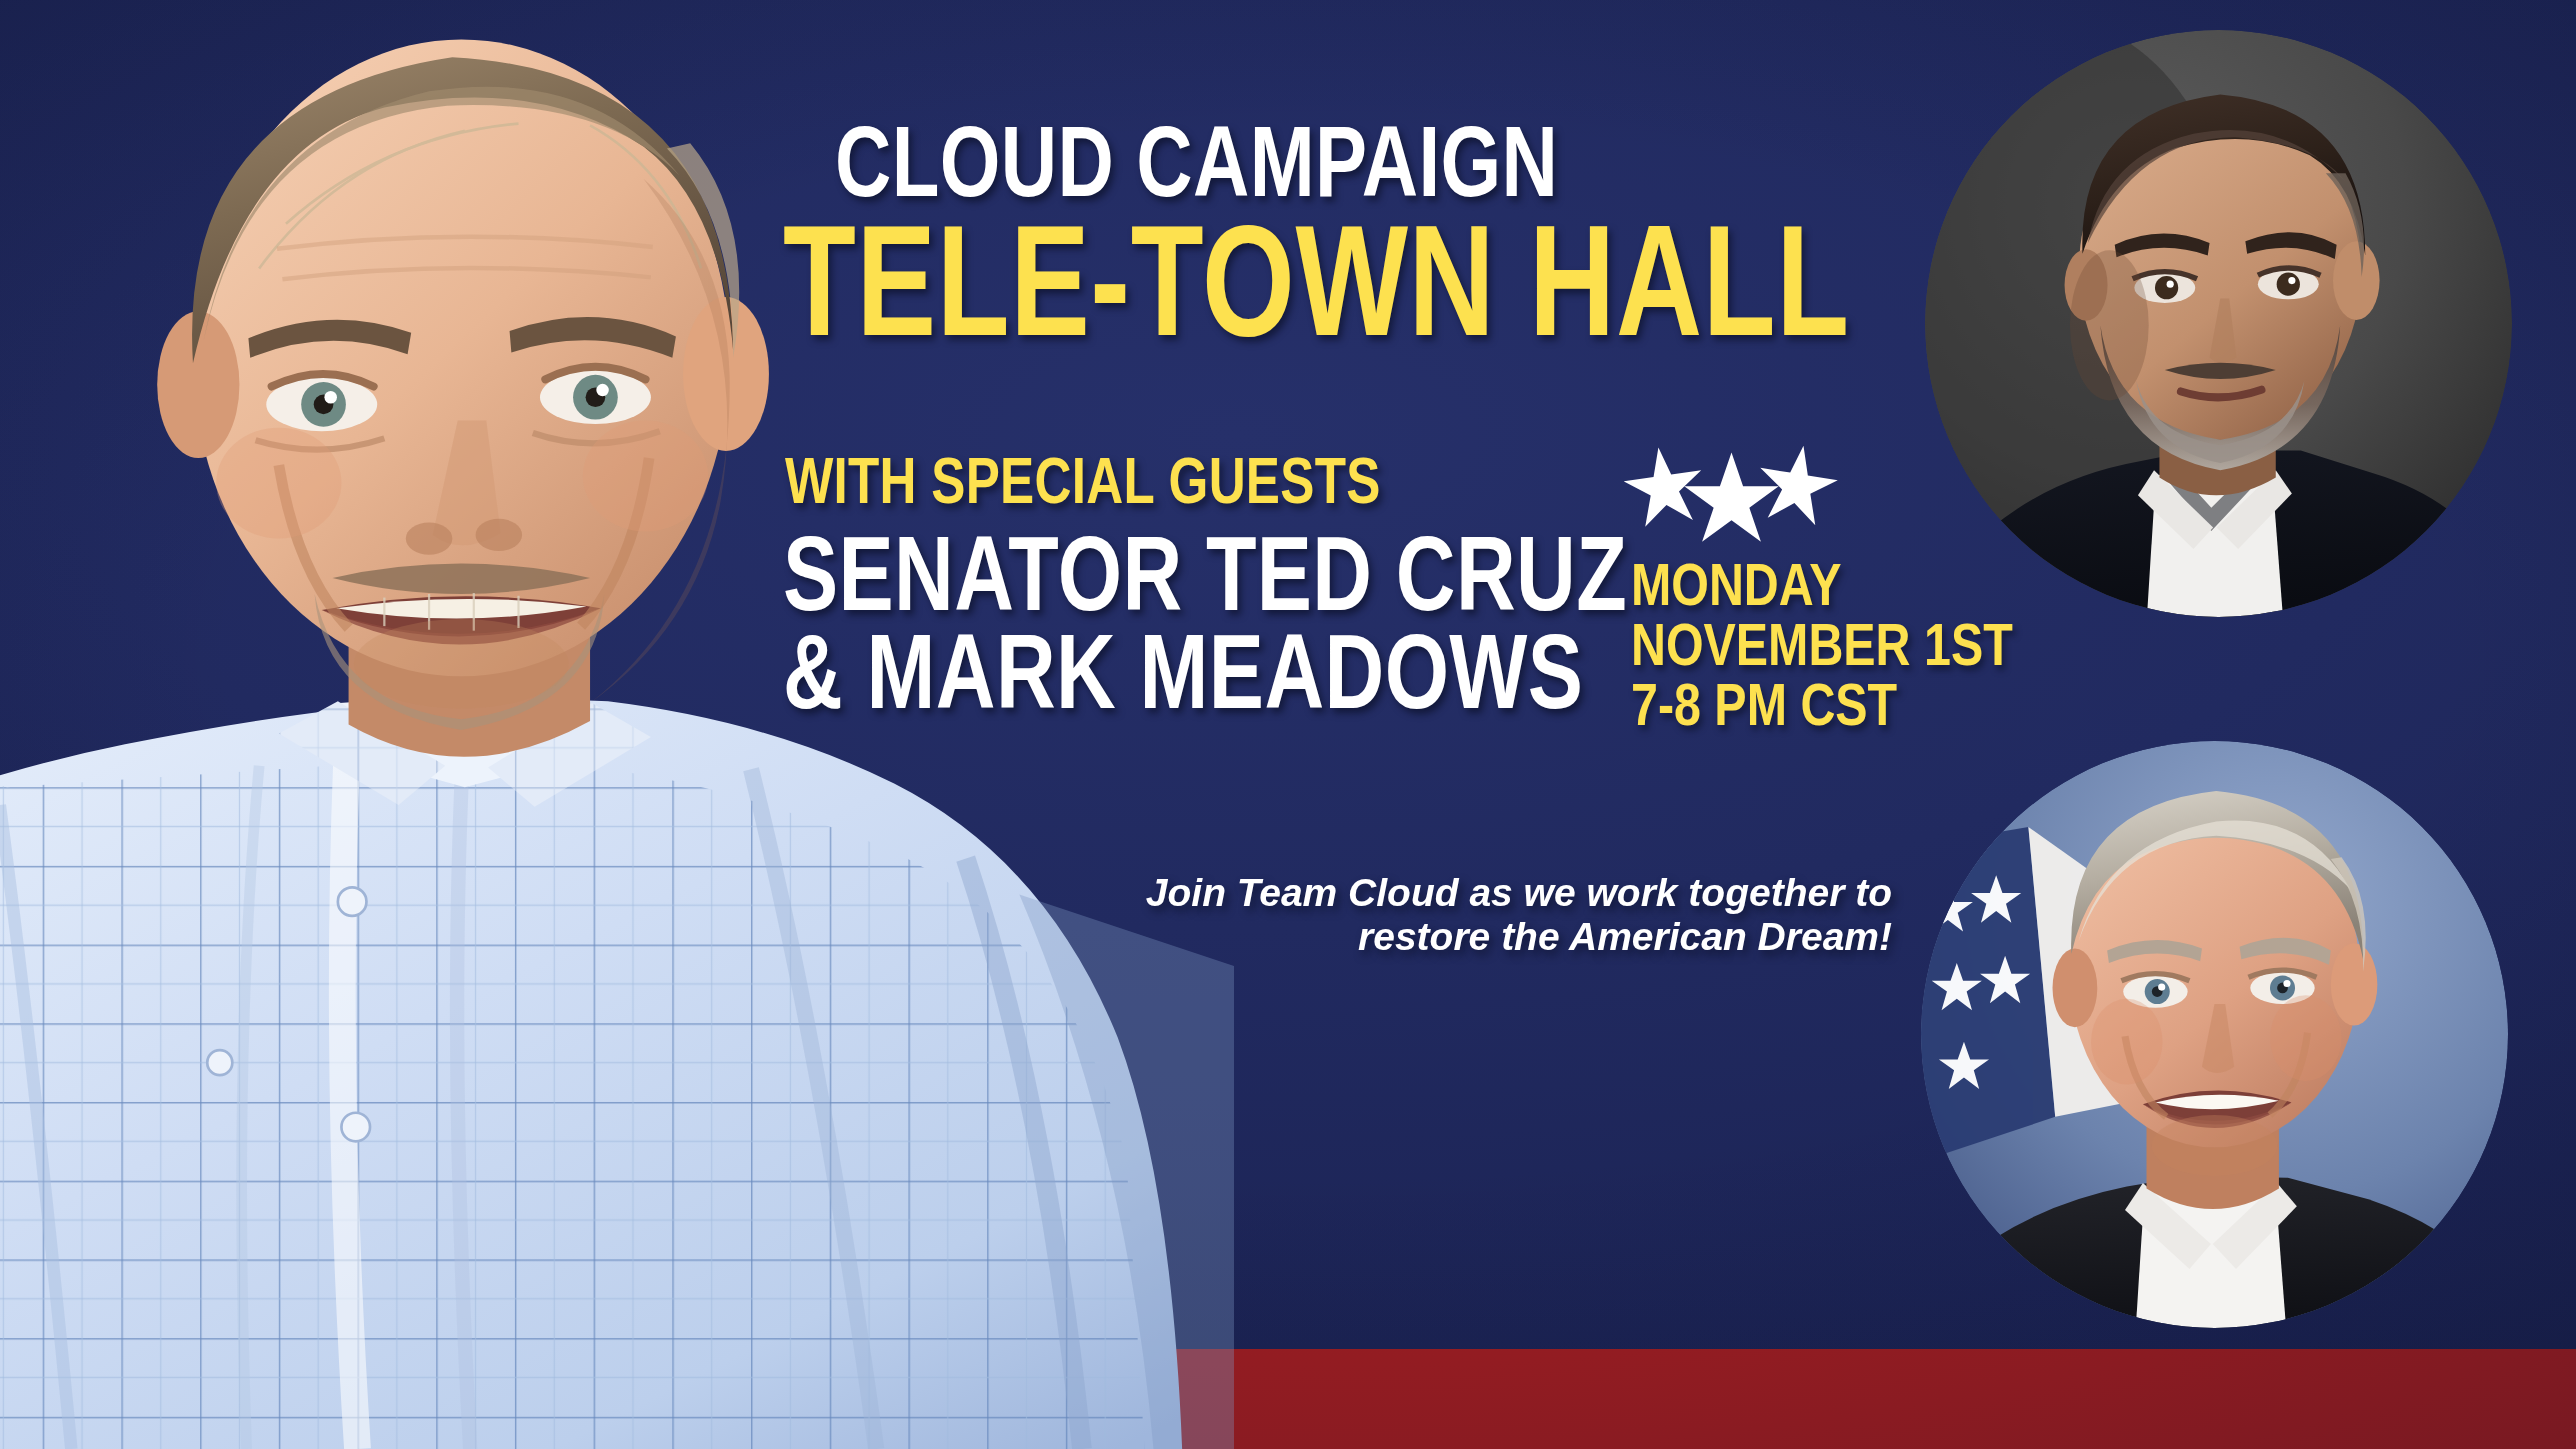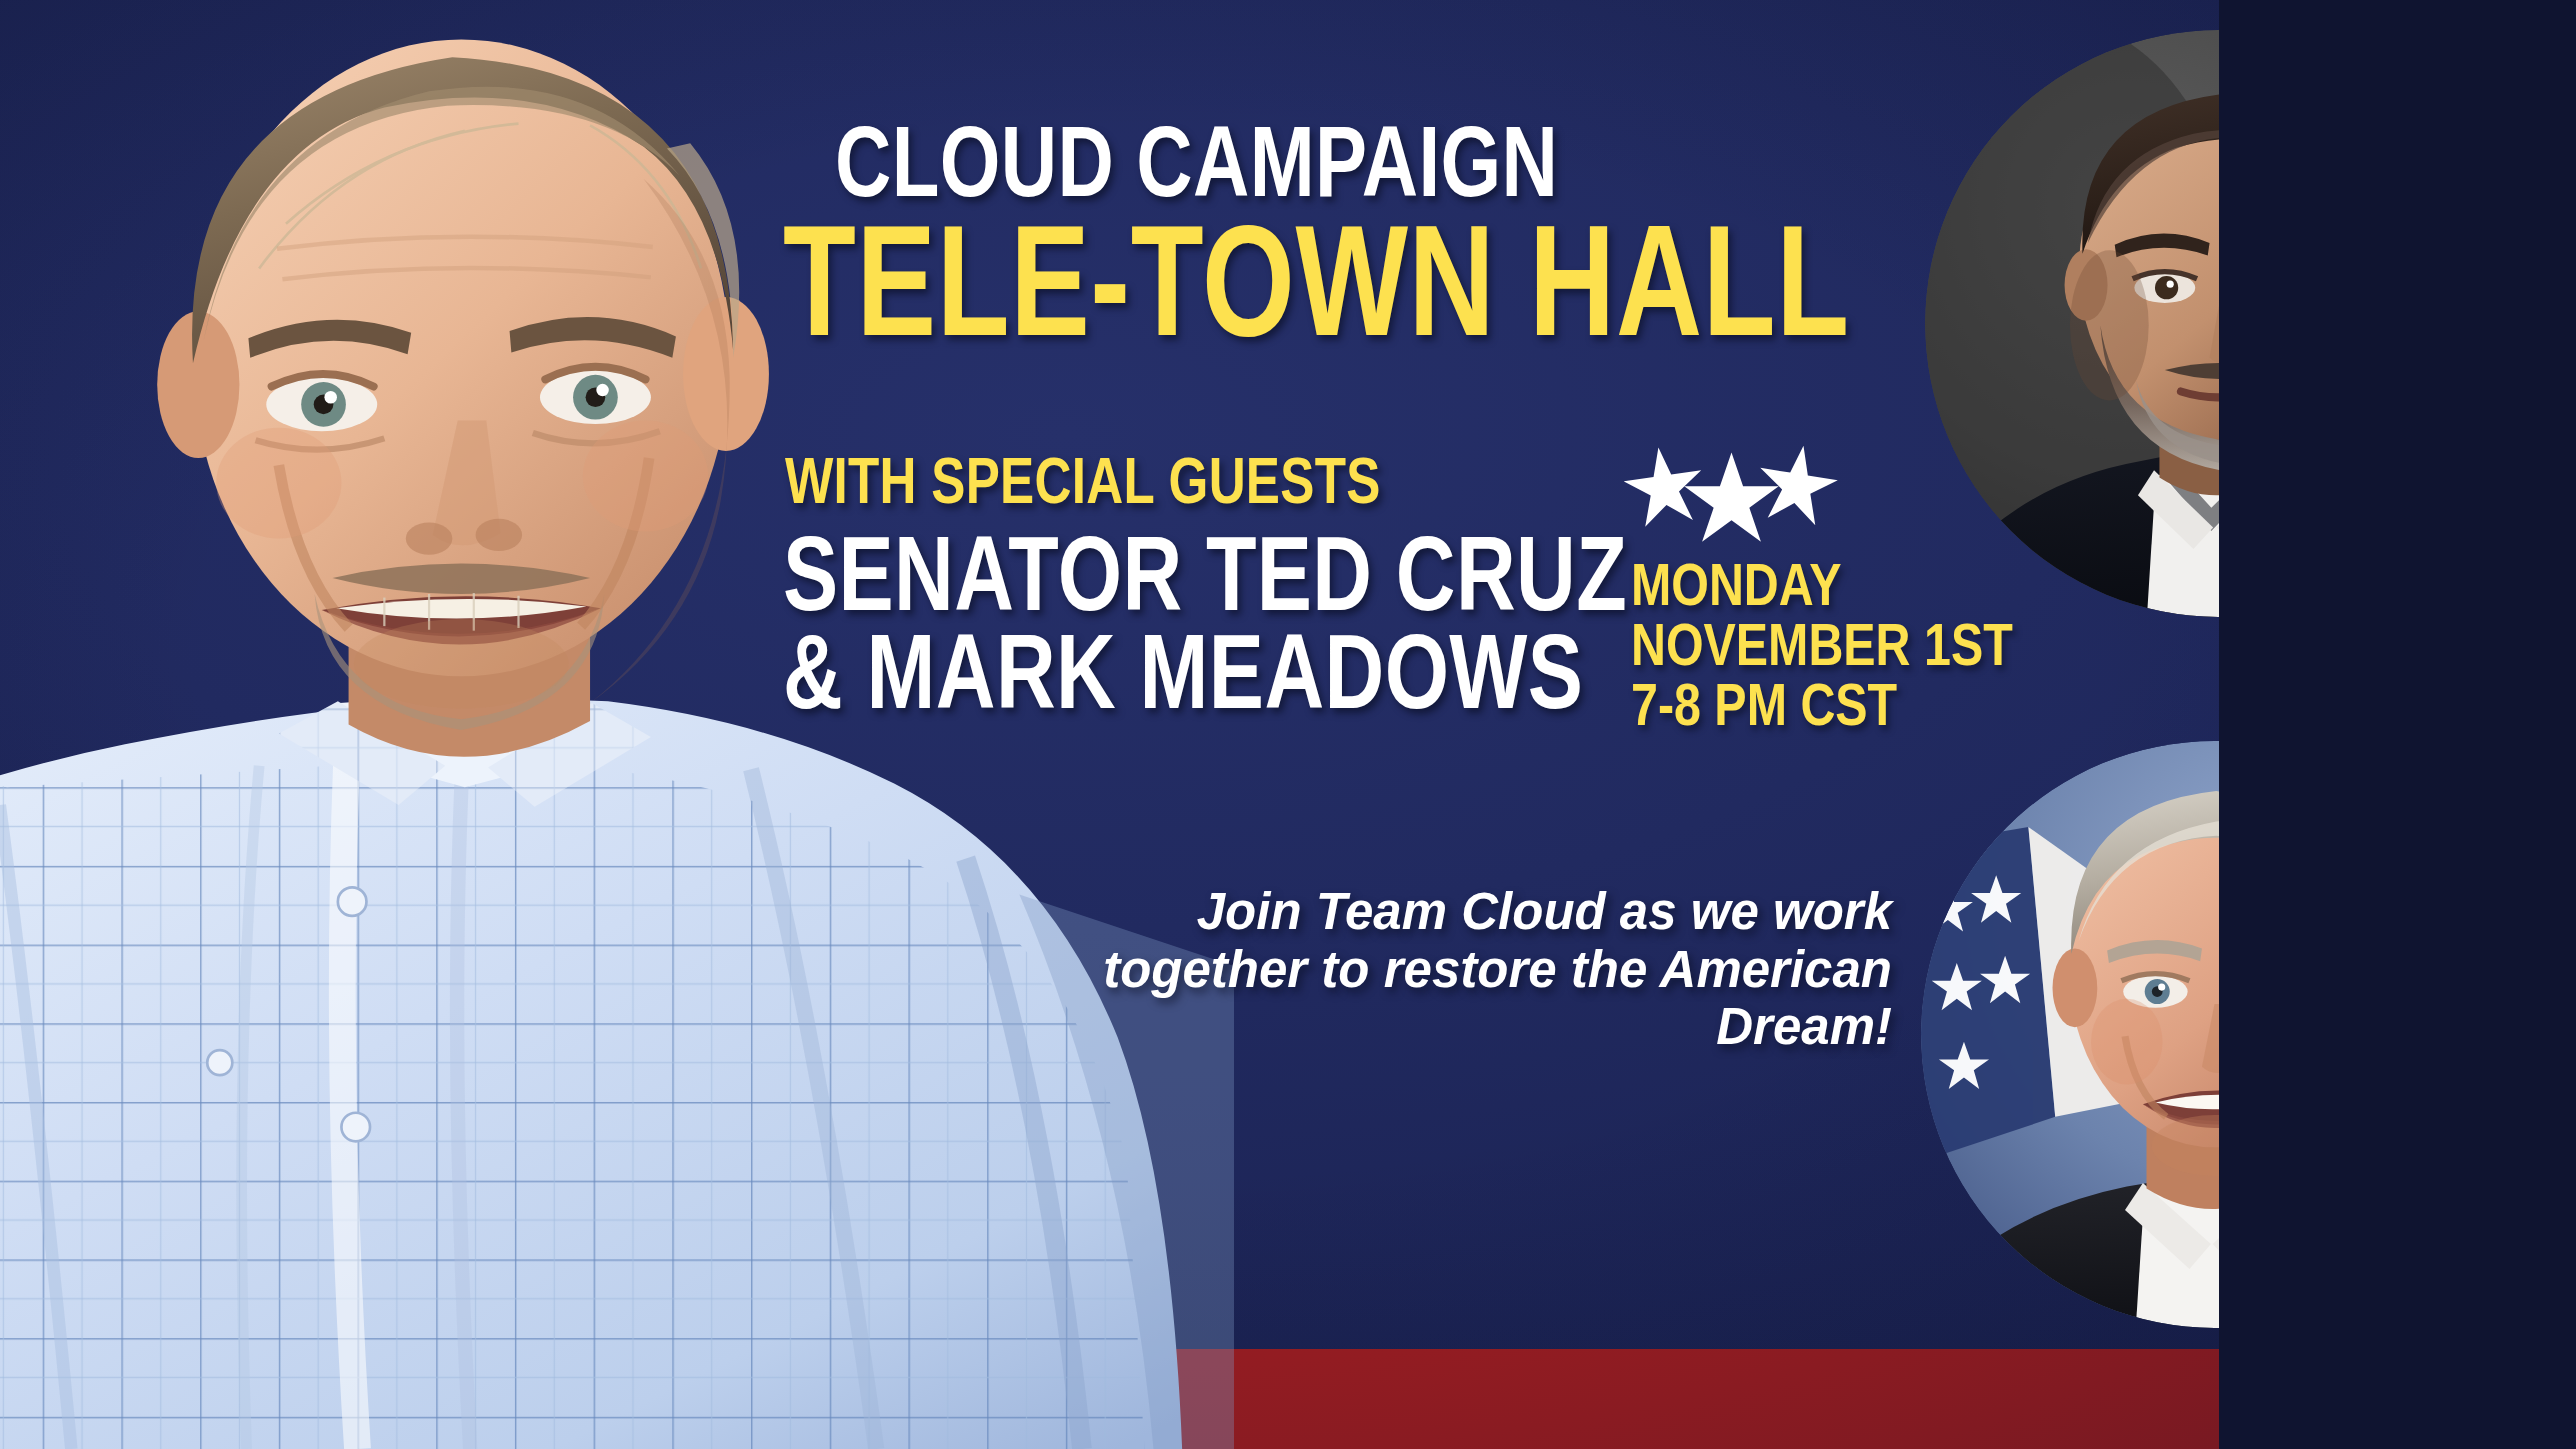--- a/index.html
+++ b/index.html
@@ -5,21 +5,21 @@
 <style>
   html, body {
     margin: 0;
     padding: 0;
     background: #0f1430;
   }
   * { box-sizing: border-box; }
 
   .poster {
     position: relative;
-    width: 2219px;
+    width: 2576px;
     height: 1449px;
     overflow: hidden;
     font-family: "Liberation Sans", sans-serif;
     background: #14532d;
   }
 
   
   .bg-navy {
     position: absolute;
     inset: 0;
@@ -176,21 +176,21 @@
 
   
   .body-copy {
     position: absolute;
     right: 63px;
     text-align: right;
     color: #ffffff;
     font-family: "Liberation Sans Narrow", "Liberation Sans", sans-serif;
     font-weight: 700;
     font-style: italic;
-    font-size: 51px;
+    font-size: 39px;
     line-height: 1.13;
     text-shadow: 3.6px 4.5px 8px rgba(6,9,26,0.55);
   }
   .body-copy-1 { top: 832px; width: 805px; }
   .body-copy-2 { top: 1055px; width: 805px; }
   .body-copy u { text-decoration: underline; text-underline-offset: 0.06em; }
 
 </style>
 </head>
 <body>

